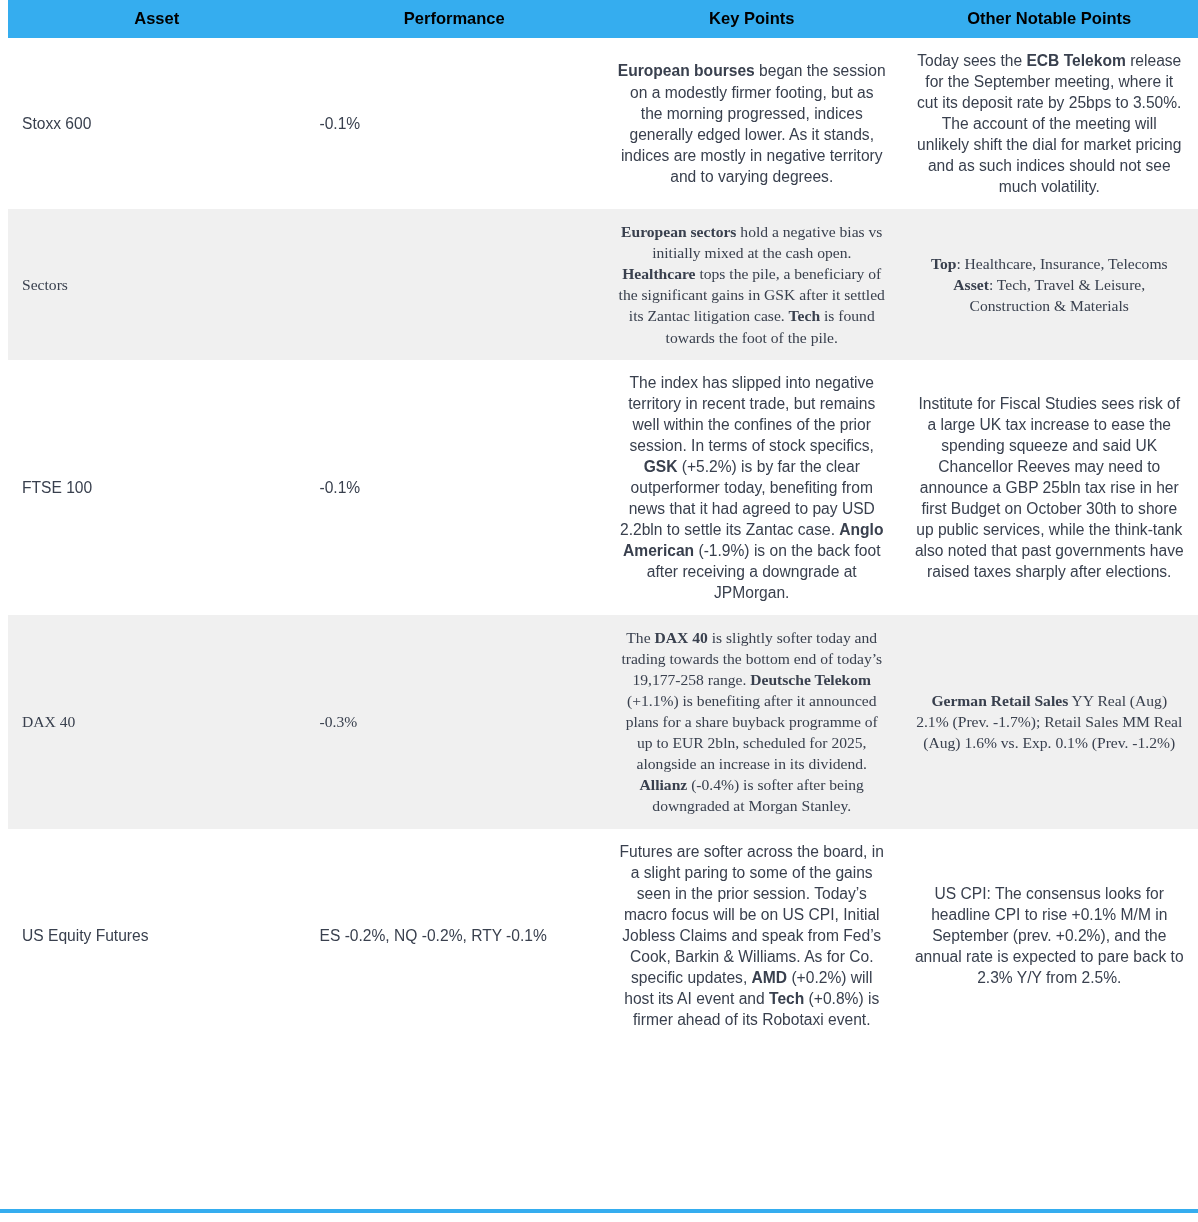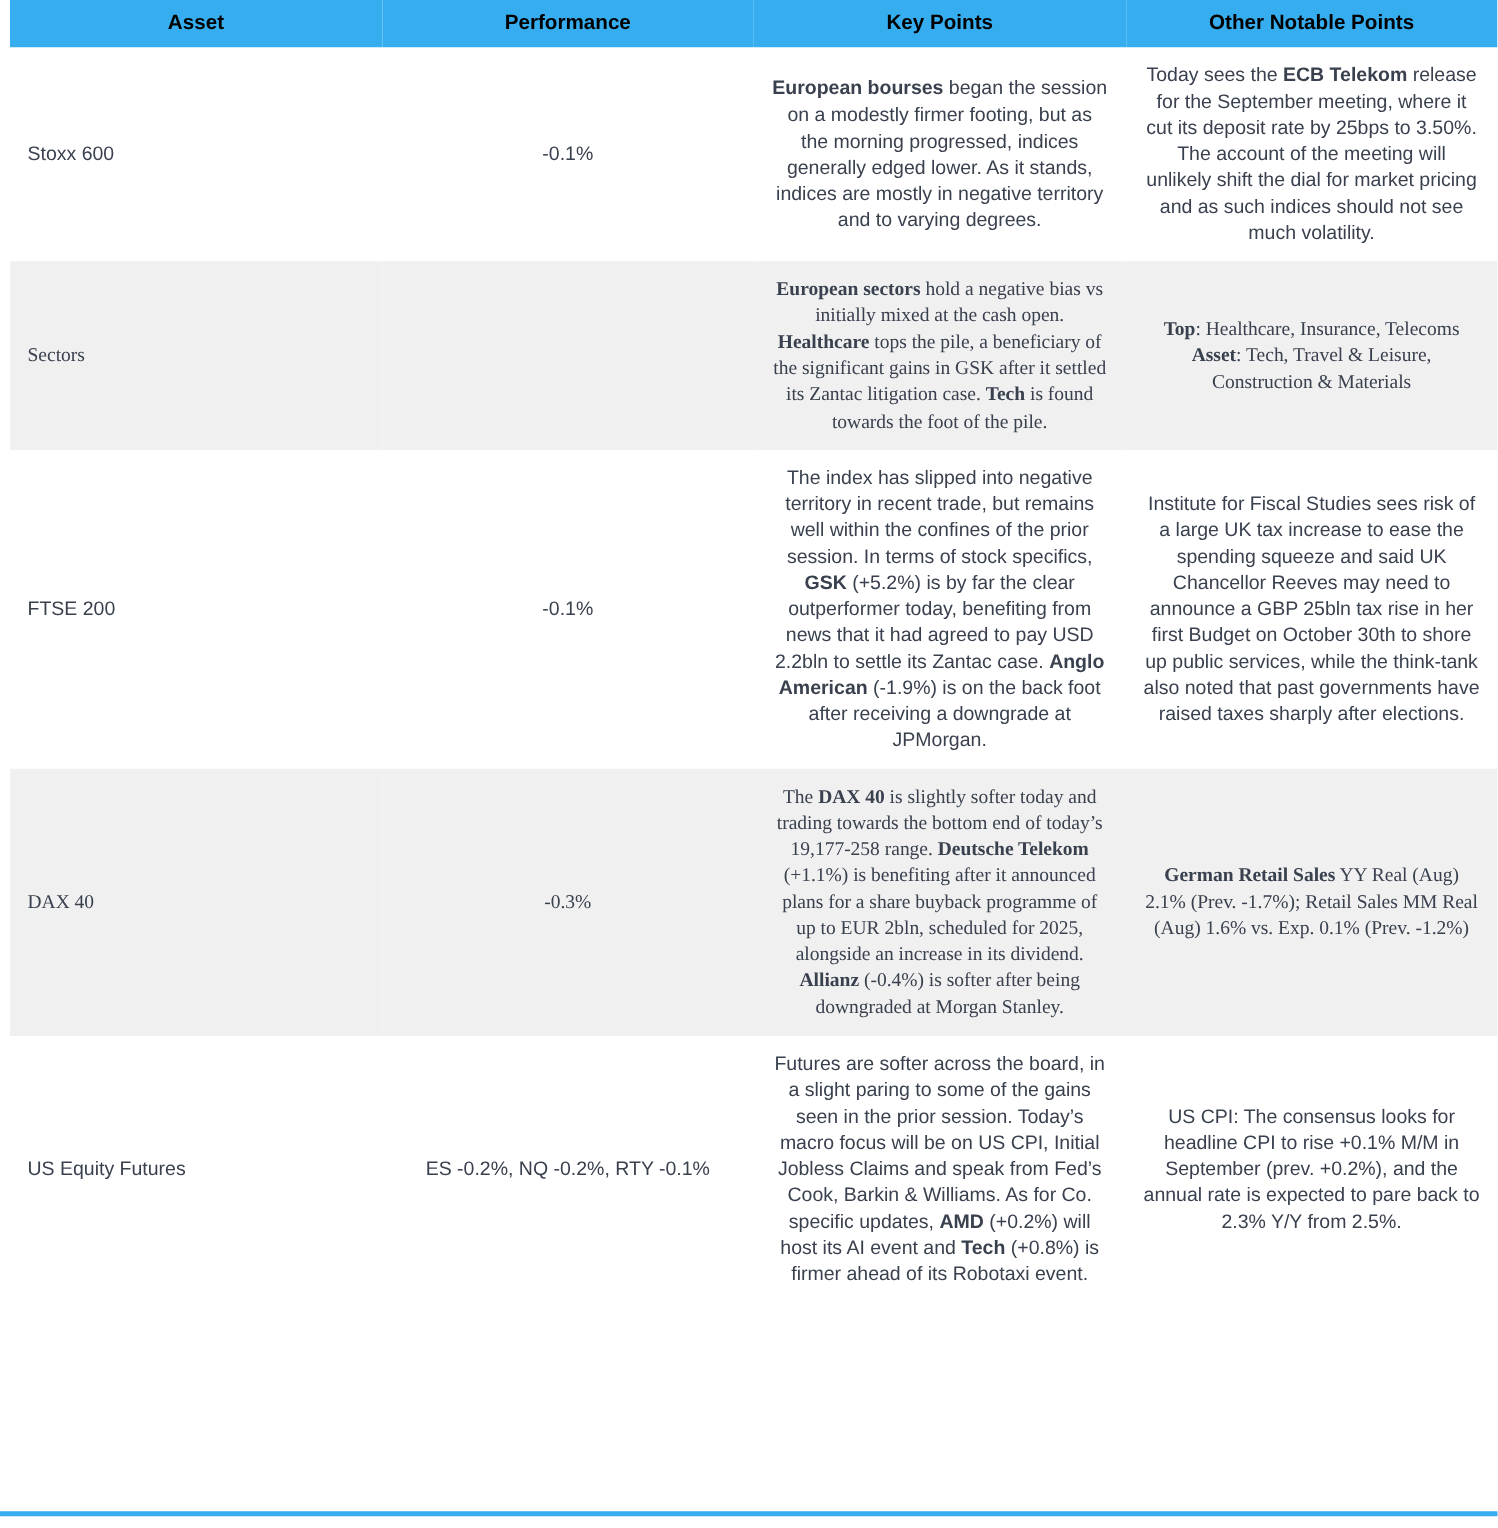--- a/index.html
+++ b/index.html
@@ -56,21 +56,20 @@
     background: #ffffff !important;
   }
 
   td.cell-asset {
     width: 246px;
     text-align: left;
     padding-left: 70px;
   }
   td.cell-perf {
     width: 290px;
-    text-align: center;
   }
   td.cell-key {
     width: 300px;
     text-align: center;
     padding-left: 22px;
     padding-right: 22px;
   }
   td.cell-other {
     width: 268px;
     text-align: center;
@@ -113,21 +112,21 @@
       </tr>
       <tr class="row-alt">
         <td class="col-spacer"></td>
         <td class="cell-asset">Sectors</td>
         <td class="cell-perf"></td>
         <td class="cell-key"><b>European sectors</b> hold a negative bias vs initially mixed at the cash open. <b>Healthcare</b> tops the pile, a beneficiary of the significant gains in GSK after it settled its Zantac litigation case. <b>Tech</b> is found towards the foot of the pile.</td>
         <td class="cell-other"><b>Top</b>: Healthcare, Insurance, Telecoms <b>Asset</b>: Tech, Travel &amp; Leisure, Construction &amp; Materials</td>
       </tr>
       <tr class="row-plain">
         <td class="col-spacer"></td>
-        <td class="cell-asset">FTSE 200</td>
+        <td class="cell-asset">FTSE 100</td>
         <td class="cell-perf">-0.1%</td>
         <td class="cell-key">The index has slipped into negative territory in recent trade, but remains well within the confines of the prior session. In terms of stock specifics, <b>GSK</b> (+5.2%) is by far the clear outperformer today, benefiting from news that it had agreed to pay USD 2.2bln to settle its Zantac case. <b>Anglo American</b> (-1.9%) is on the back foot after receiving a downgrade at JPMorgan.</td>
         <td class="cell-other">Institute for Fiscal Studies sees risk of a large UK tax increase to ease the spending squeeze and said UK Chancellor Reeves may need to announce a GBP 25bln tax rise in her first Budget on October 30th to shore up public services, while the think-tank also noted that past governments have raised taxes sharply after elections.</td>
       </tr>
       <tr class="row-alt">
         <td class="col-spacer"></td>
         <td class="cell-asset">DAX 40</td>
         <td class="cell-perf">-0.3%</td>
         <td class="cell-key">The <b>DAX 40</b> is slightly softer today and trading towards the bottom end of today’s 19,177-258 range. <b>Deutsche Telekom</b> (+1.1%) is benefiting after it announced plans for a share buyback programme of up to EUR 2bln, scheduled for 2025, alongside an increase in its dividend. <b>Allianz</b> (-0.4%) is softer after being downgraded at Morgan Stanley.</td>
         <td class="cell-other"><b>German Retail Sales</b> YY Real (Aug) 2.1% (Prev. -1.7%); Retail Sales MM Real (Aug) 1.6% vs. Exp. 0.1% (Prev. -1.2%)</td>

